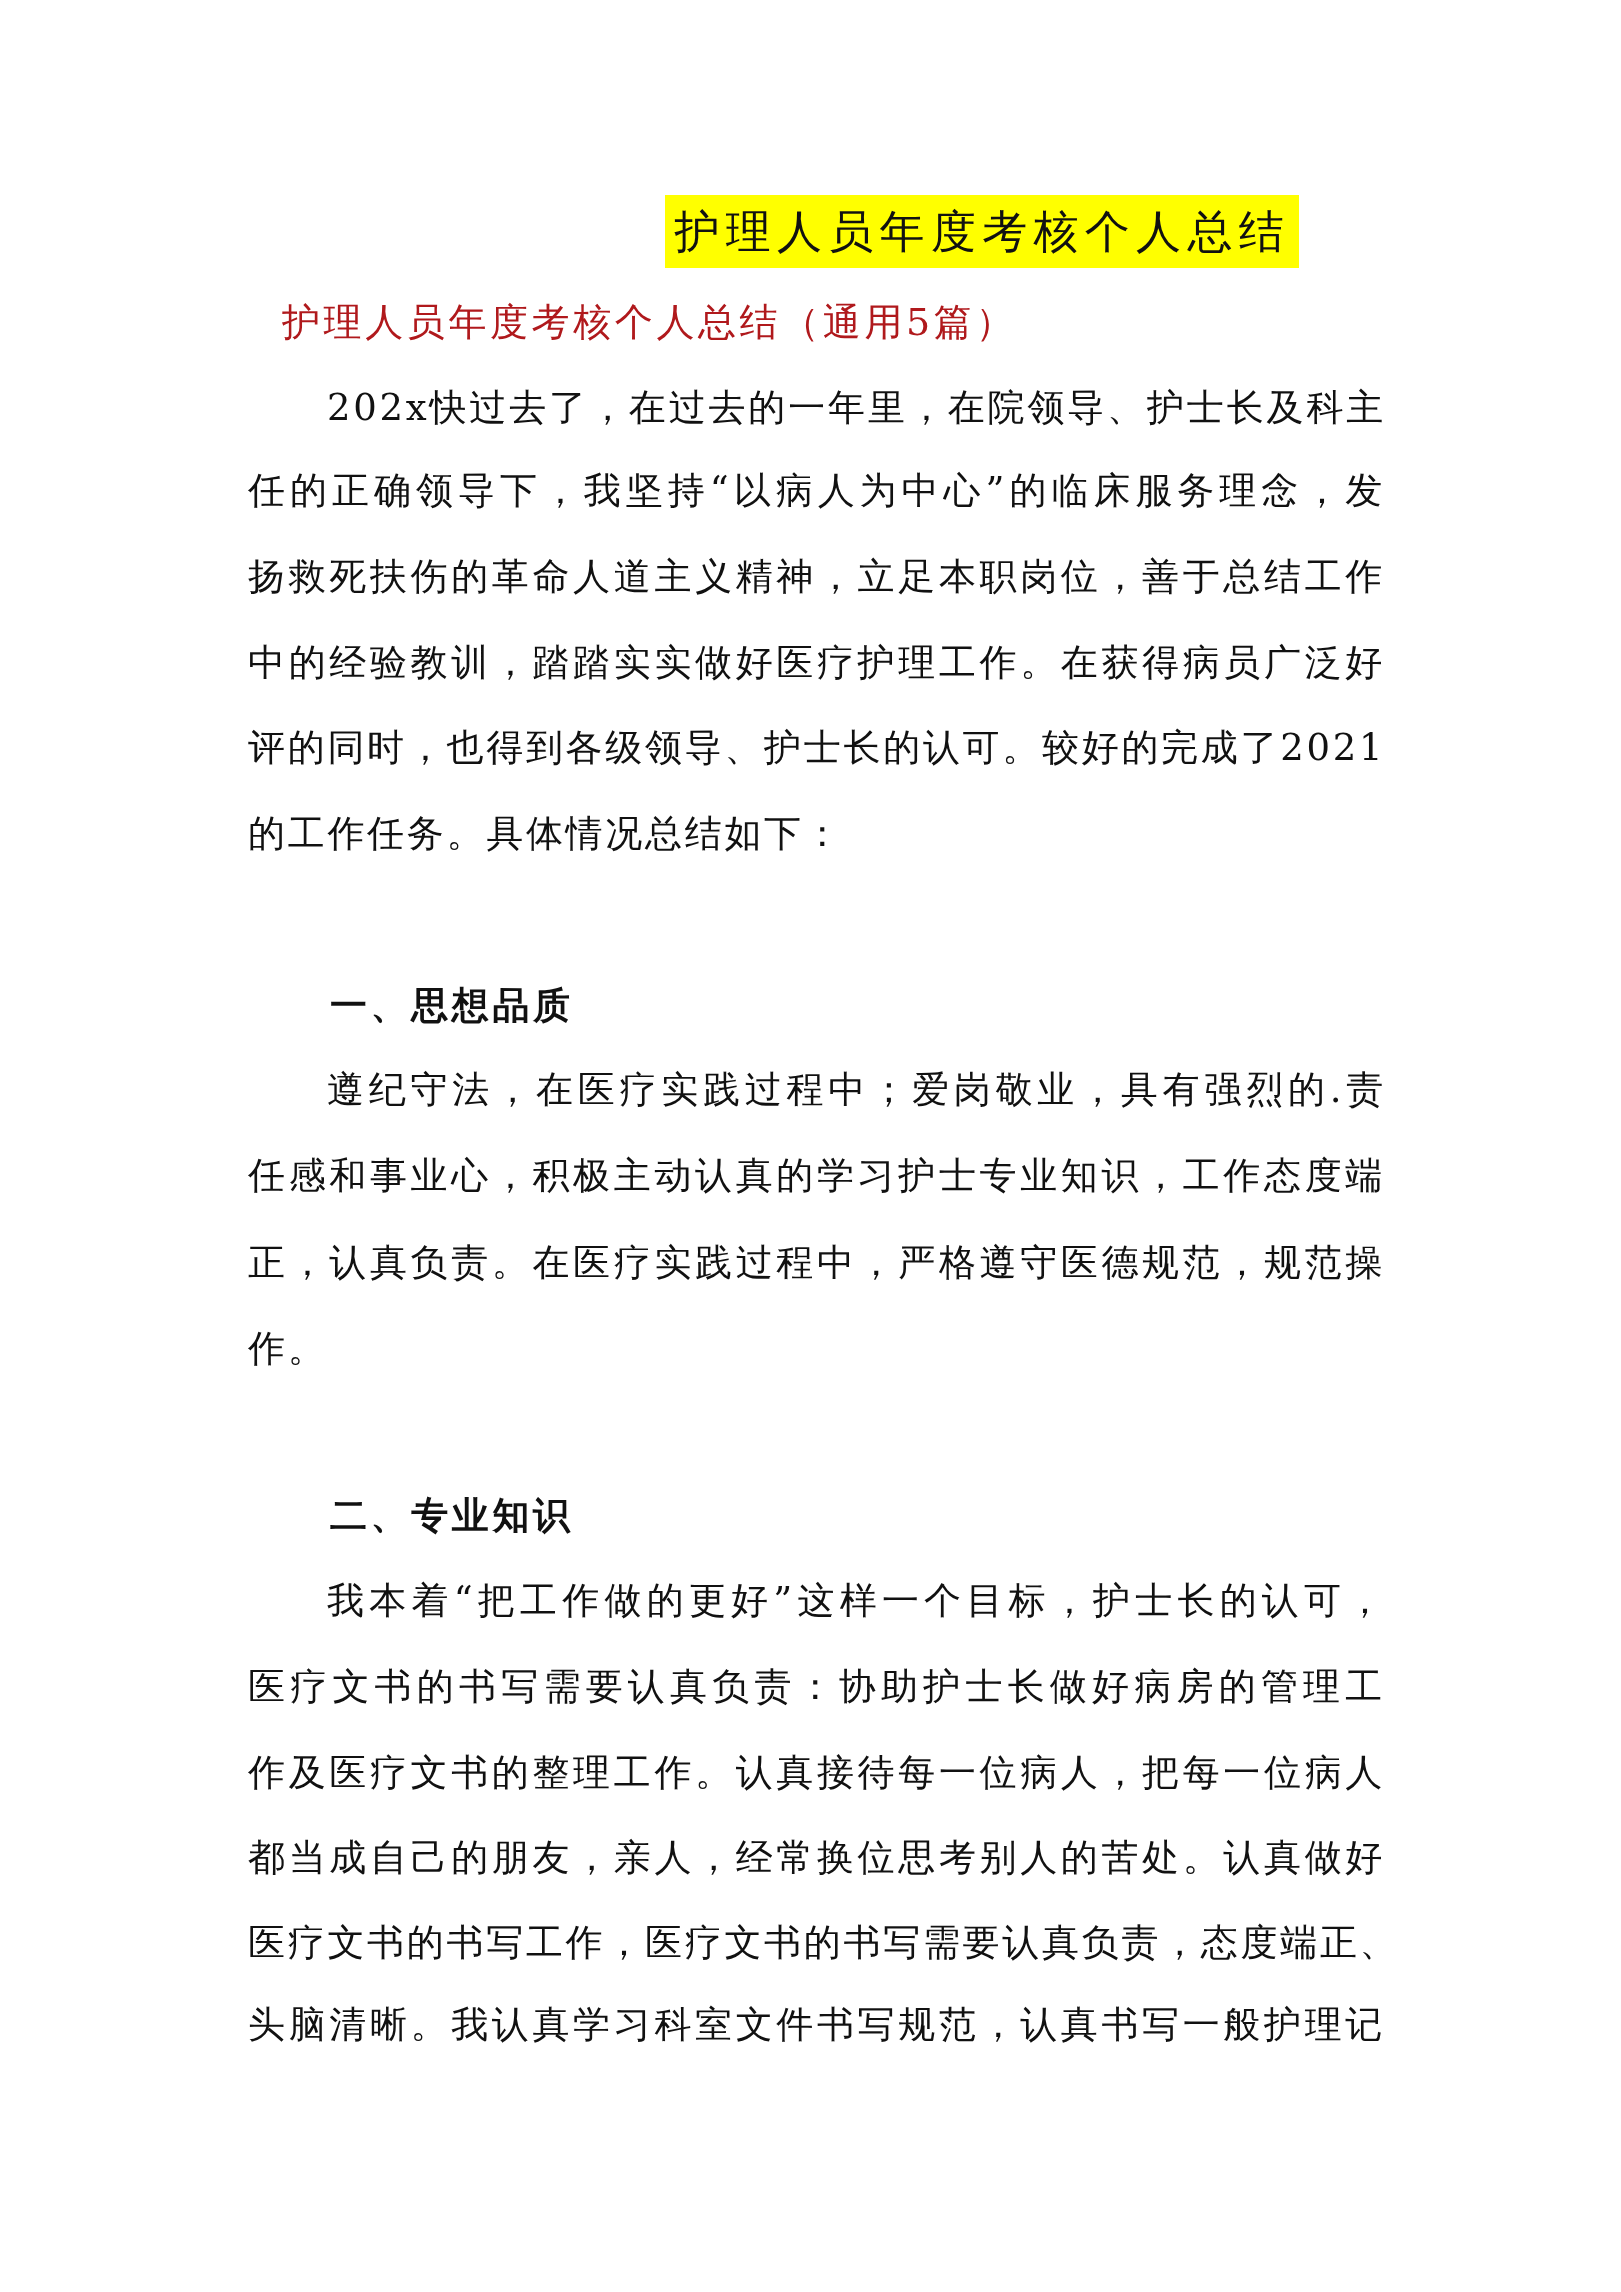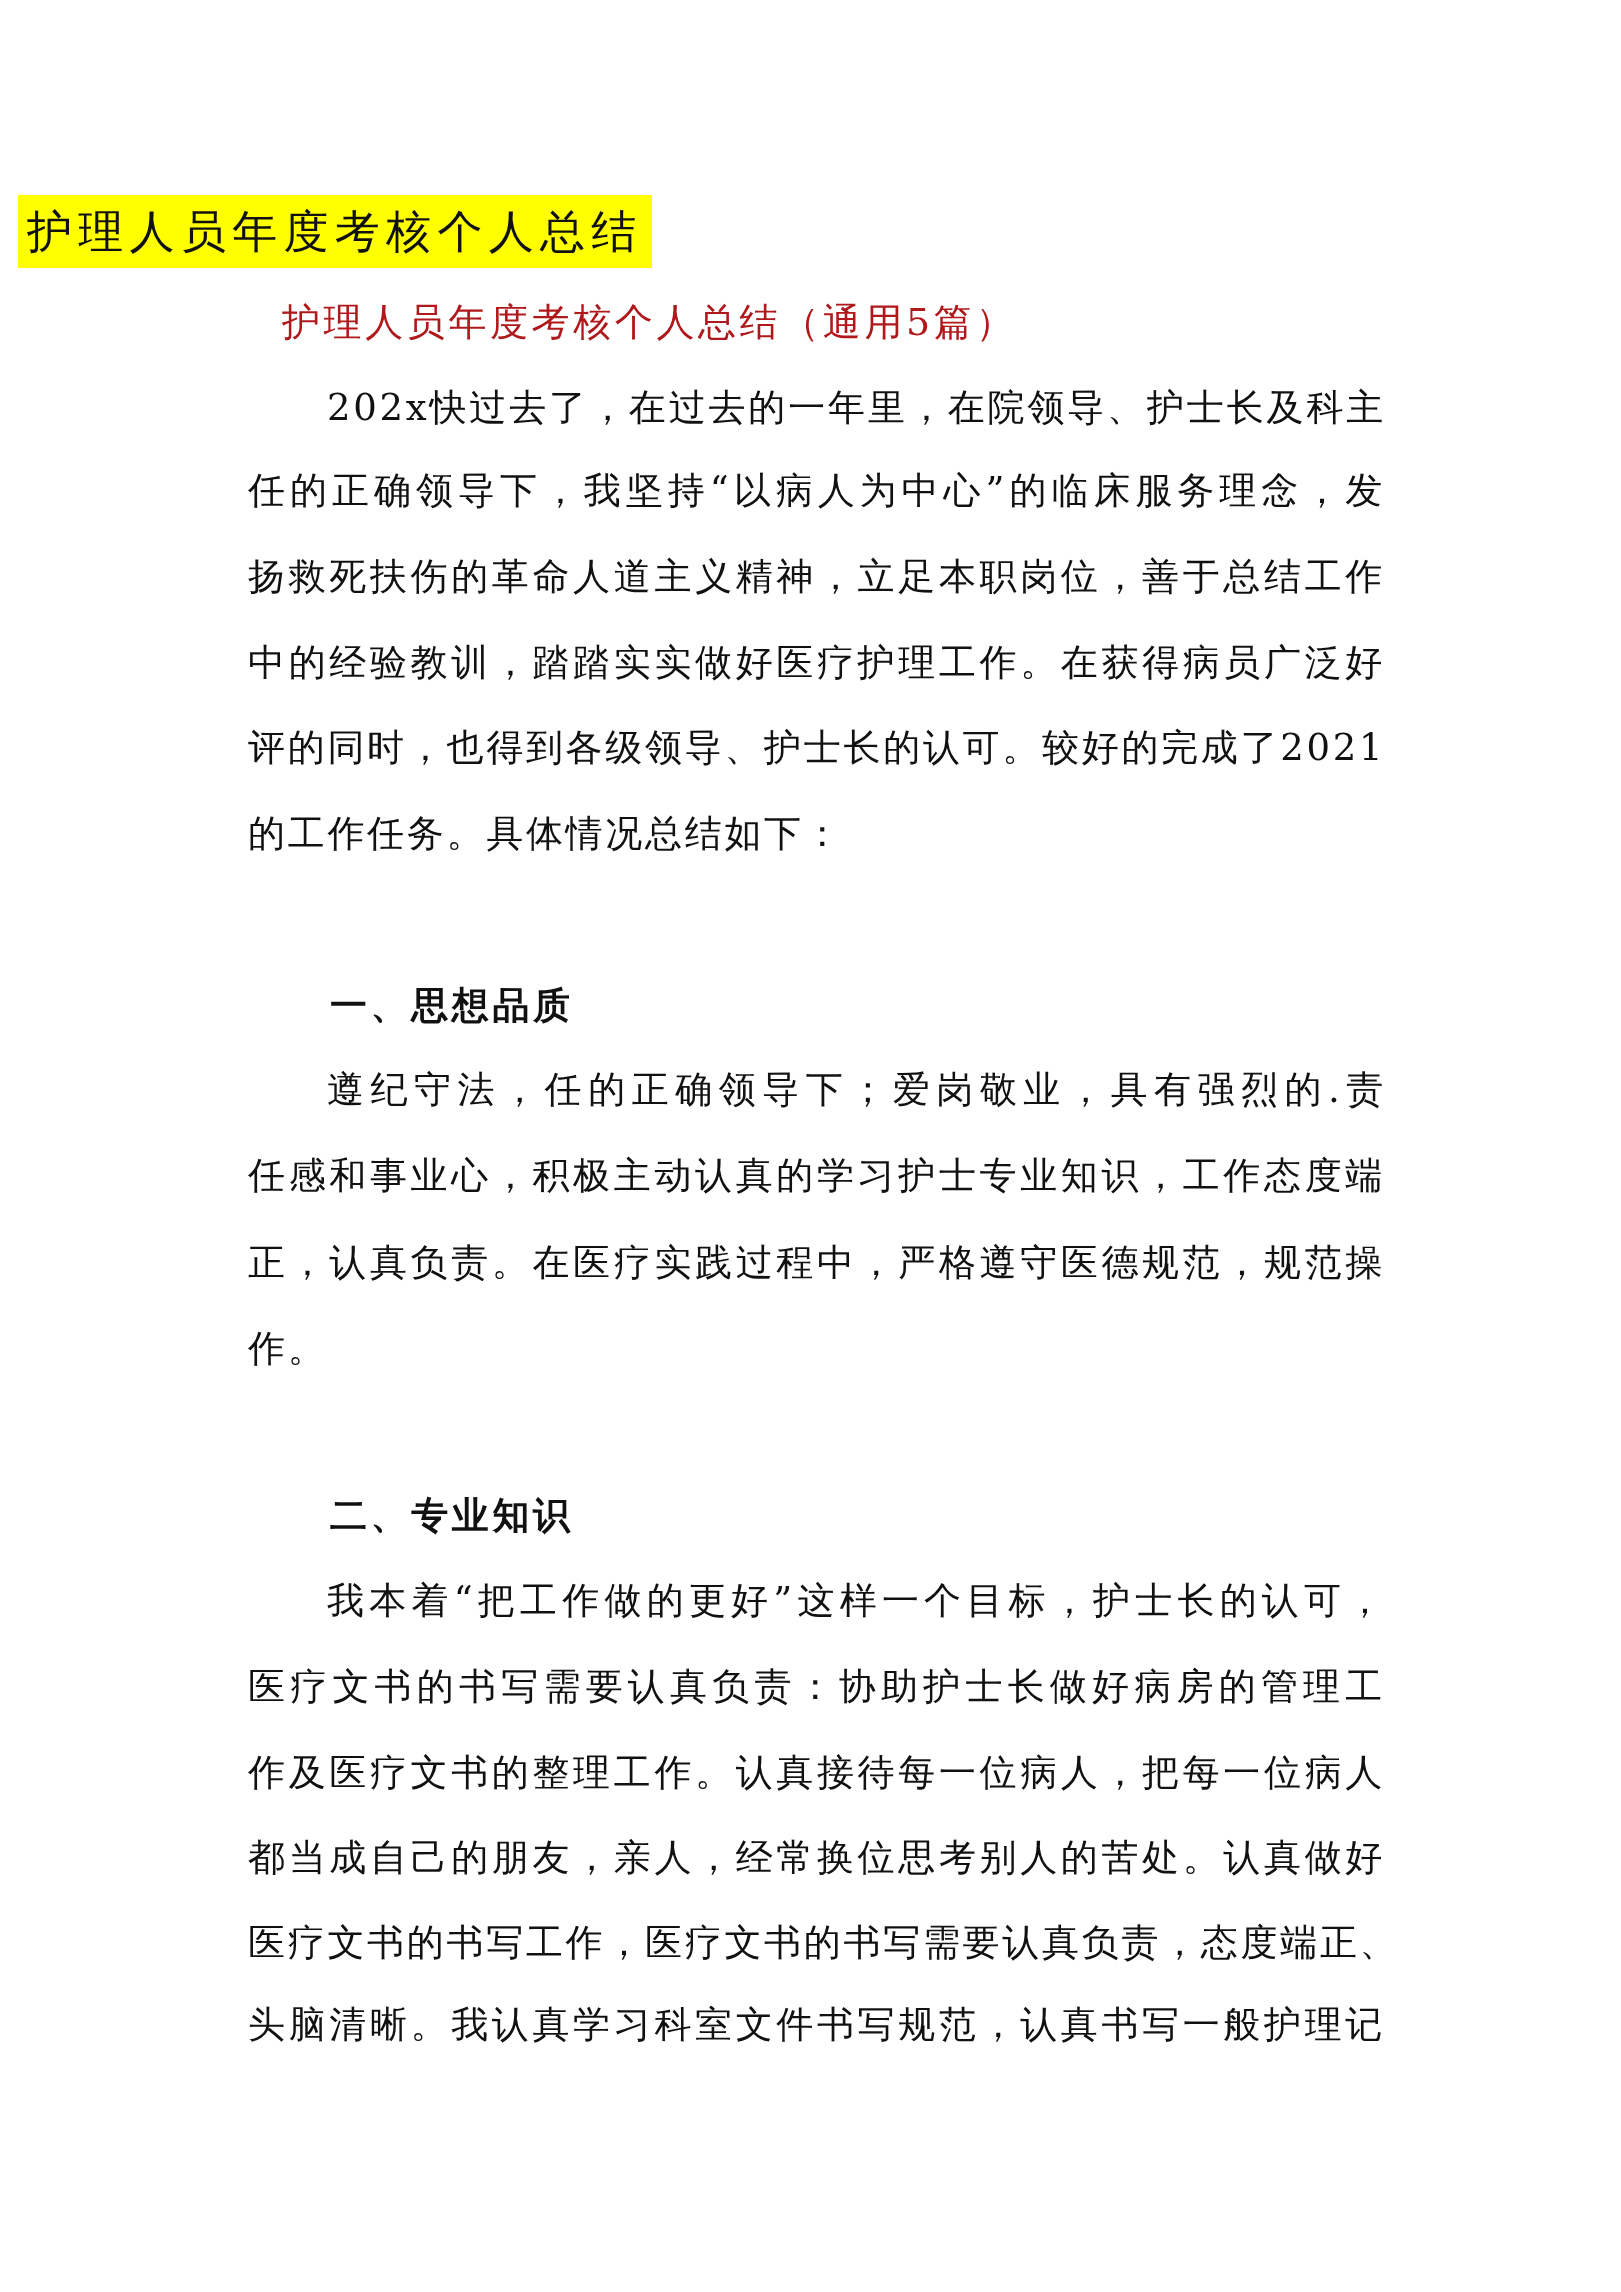--- a/index.html
+++ b/index.html
@@ -1,19 +1,19 @@
 <!DOCTYPE html>
 <html style="font-size:14.3px"><head>
   <meta charset="utf-8">
   <style>
     html, body { margin: 0; padding: 0; background: #ffffff; }
     body { width: 1621px; height: 2293px; position: relative; overflow: hidden;
            font-family: "DejaVu Serif", "Liberation Serif", serif; color: #111111; }
     .page { position: absolute; left: 0; top: 0; width: 1621px; height: 2293px; background: #ffffff; }
-    .title-wrap { position: absolute; left: 18px; width: 1287px; top: 195px; height: 73px; text-align: left; }
+    .title-wrap { position: absolute; left: 12px; width: 1287px; top: 195px; height: 73px; text-align: right; }
     .title { display: inline-block; background: #ffff00; height: 73px; line-height: 73px;
              padding: 0 9px; font-size: 45px; letter-spacing: 6.3px; color: #111111; font-weight: normal; }
     .subtitle { position: absolute; left: 0; width: 1299px; top: 297px; height: 50px; line-height: 50px;
                 text-align: center; font-size: 38px; letter-spacing: 3.6px; color: #b0191c; }
     .line { position: absolute; left: 248px; width: 1137px; height: 54px; line-height: 54px;
             font-size: 37px; white-space: nowrap; letter-spacing: 2.7px; text-align: justify; text-align-last: justify; }
     .line.last { text-align-last: left; }
     .line.indent { left: 327px; width: 1059px; }
     .heading { position: absolute; left: 330px; height: 54px; line-height: 54px; font-size: 37px;
                font-weight: bold; letter-spacing: 3.6px; white-space: nowrap; }
@@ -30,21 +30,21 @@
   <div class="subtitle">护理人员年度考核个人总结（通用5篇）</div>
 
   <div class="line indent" style="top:381px">202x快过去了，在过去的一年里，在院领导、护士长及科主</div>
   <div class="line" style="top:464px">任的正确领导下，我坚持“以病人为中心”的临床服务理念，发</div>
   <div class="line" style="top:550px">扬救死扶伤的革命人道主义精神，立足本职岗位，善于总结工作</div>
   <div class="line" style="top:636px">中的经验教训，踏踏实实做好医疗护理工作。在获得病员广泛好</div>
   <div class="line" style="top:721px">评的同时，也得到各级领导、护士长的认可。较好的完成了2021</div>
   <div class="line last" style="top:807px">的工作任务。具体情况总结如下：</div>
 
   <div class="heading" style="top:978px">一、思想品质</div>
-  <div class="line indent" style="top:1063px">遵纪守法，任的正确领导下；爱岗敬业，具有强烈的.责</div>
+  <div class="line indent" style="top:1063px">遵纪守法，在医疗实践过程中；爱岗敬业，具有强烈的.责</div>
   <div class="line" style="top:1236px">正，认真负责。在医疗实践过程中，严格遵守医德规范，规范操</div>
   <div class="line" style="top:1149px">任感和事业心，积极主动认真的学习护士专业知识，工作态度端</div>
   <div class="line last" style="top:1322px">作。</div>
 
   <div class="heading" style="top:1488px">二、专业知识</div>
   <div class="line indent" style="top:1574px">我本着“把工作做的更好”这样一个目标，护士长的认可，</div>
   <div class="line" style="top:1660px">医疗文书的书写需要认真负责：协助护士长做好病房的管理工</div>
   <div class="line" style="top:1831px">都当成自己的朋友，亲人，经常换位思考别人的苦处。认真做好</div>
   <div class="line" style="top:1746px">作及医疗文书的整理工作。认真接待每一位病人，把每一位病人</div>
   <div class="line" style="top:1916px">医疗文书的书写工作，医疗文书的书写需要认真负责，态度端正、</div>

